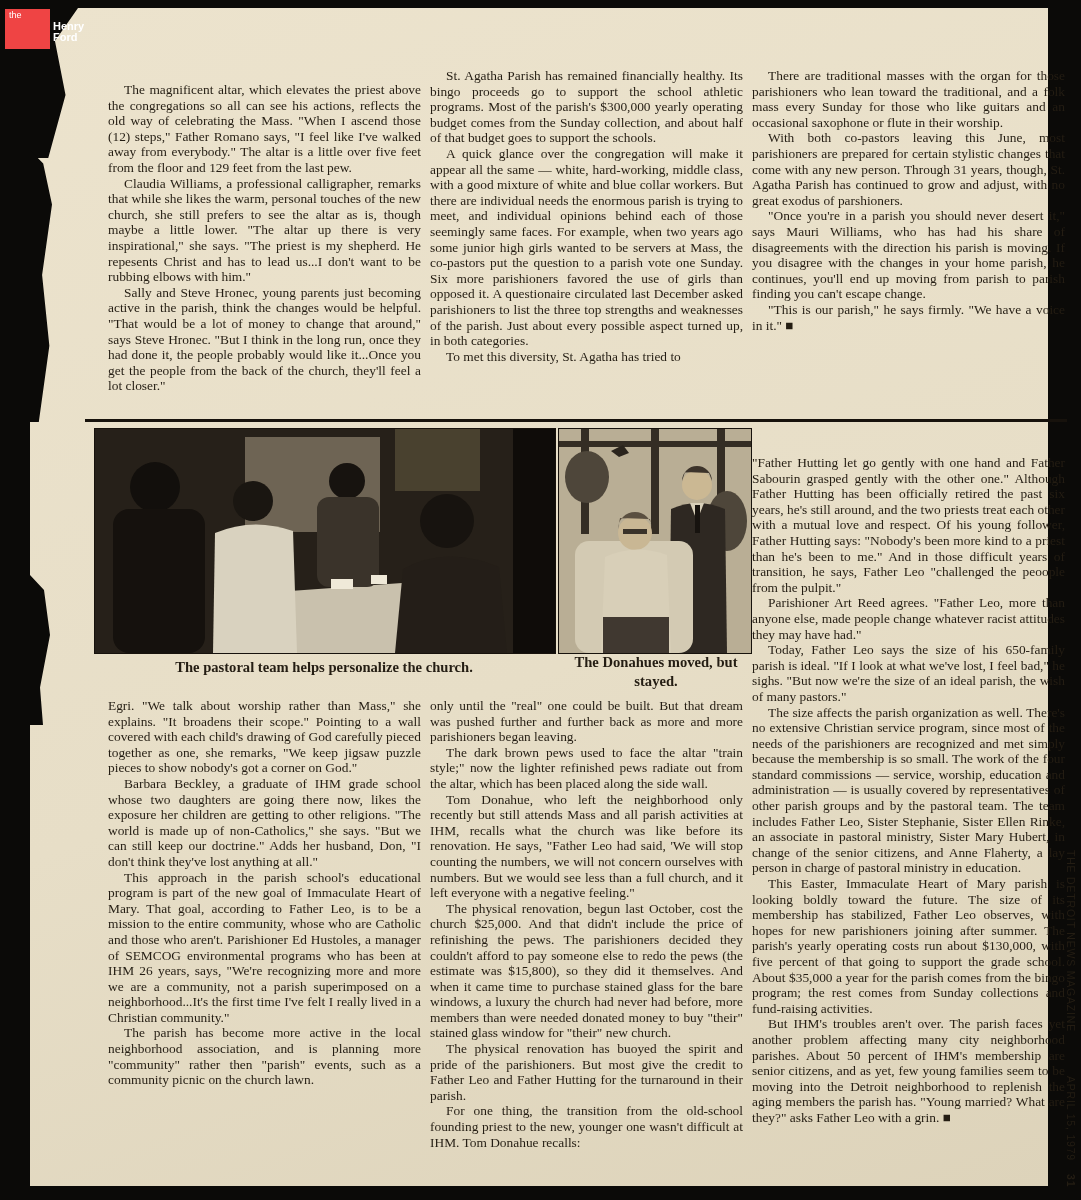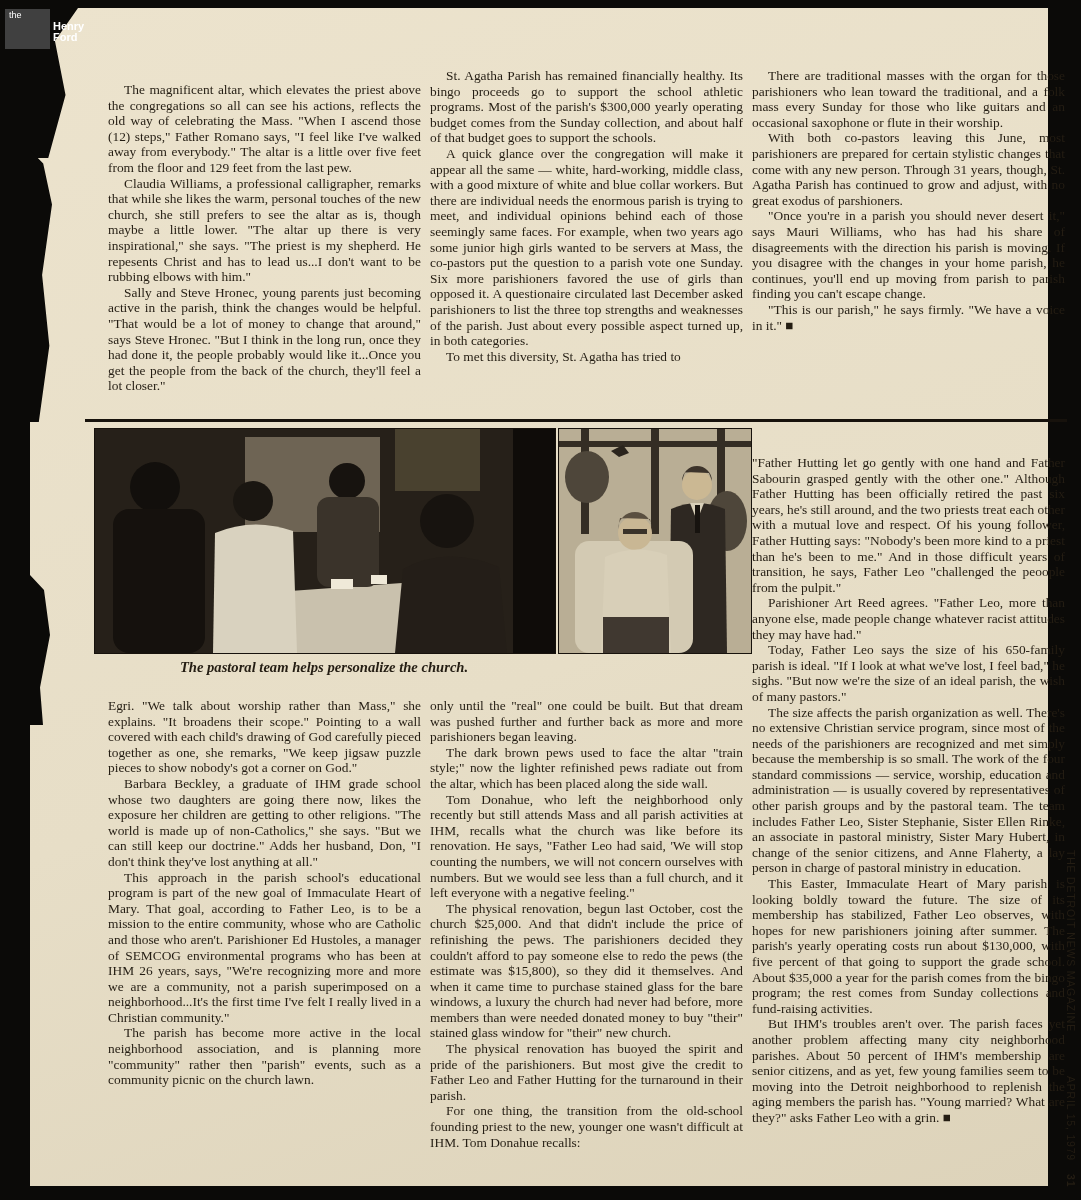--- a/index.html
+++ b/index.html
@@ -14,21 +14,21 @@
   }
   .tear{position:absolute;background:#0b0a08;}
   .tear.t-corner{left:30px;top:8px;width:48px;height:150px;
     clip-path:polygon(0 0,100% 0,52% 22%,74% 58%,38% 100%,0 100%);}
   .tear.t-mid{left:30px;top:150px;width:22px;height:272px;
     clip-path:polygon(0 0,60% 5%,100% 20%,55% 46%,88% 72%,40% 100%,0 100%);}
   .tear.t-low{left:30px;top:575px;width:20px;height:150px;
     clip-path:polygon(0 0,70% 10%,100% 40%,50% 75%,65% 100%,0 100%);}
   .logo{
     position:absolute;left:5px;top:9px;width:45px;height:40px;
-    background:#404040;color:#fff;
+    background:#ef4444;color:#fff;
     font-family:"Liberation Sans", sans-serif;
     padding:2px 0 0 4px;box-sizing:border-box;line-height:1;
   }
   .logo .l1{display:block;font-size:9px;font-weight:400;margin-bottom:1px;}
   .logo .l2,.logo .l3{display:block;font-size:11px;font-weight:700;letter-spacing:0;padding-left:44px;}
   .col{
     position:absolute;width:313px;
     font-size:13.4px;line-height:15.6px;
     text-align:justify;color:#241d13;
     text-rendering:optimizeLegibility;
@@ -42,21 +42,21 @@
   #bot-c2{left:400px;top:690px;}
   #bot-c3{left:722px;top:447px;}
   .rule{
     position:absolute;left:55px;top:411px;width:982px;height:3px;background:#17120c;
   }
   .photo{position:absolute;top:420px;border:1px solid #17120c;overflow:hidden;}
   #photo1{left:64px;width:460px;height:224px;}
   #photo2{left:528px;width:192px;height:224px;}
   .caption{
     position:absolute;
-    font-style:italic;font-weight:700;
+    font-weight:700;
     font-size:14.6px;line-height:19px;
     text-align:center;color:#241d13;
   }
   #cap1{left:64px;top:650px;width:460px;}
   #cap2{left:528px;top:645px;width:196px;}
   .vside{
     position:absolute;left:1029px;width:18px;
     writing-mode:vertical-rl;
     font-family:"Liberation Sans", sans-serif;
     font-size:10.5px;letter-spacing:0.8px;color:#241d13;
@@ -128,20 +128,21 @@
       <rect x="16" y="112" width="118" height="112" rx="14" fill="#d3cab3"></rect>
       <circle cx="76" cy="104" r="17" fill="#c9b794"></circle>
       <path d="M59 100 a17 17 0 0 1 34 0 l-2 -10 -30 -1 Z" fill="#5a4f40"></path>
       <rect x="64" y="100" width="24" height="5" fill="#3a332a"></rect>
       <path d="M42 224 L46 128 Q76 114 108 126 L112 224 Z" fill="#d8cfb8"></path>
       <rect x="44" y="188" width="66" height="36" fill="#403830"></rect>
     </svg>
   </div>
 
   <div class="caption" id="cap1">The pastoral team helps personalize the church.</div>
+  <div class="caption" id="cap2">The Donahues moved, but stayed.</div>
 
   <div class="col" id="bot-c1">
       <p class="flush">Egri. "We talk about worship rather than Mass," she explains. "It broadens their scope." Pointing to a wall covered with each child's drawing of God carefully pieced together as one, she remarks, "We keep jigsaw puzzle pieces to show nobody's got a corner on God."</p>
       <p>Barbara Beckley, a graduate of IHM grade school whose two daughters are going there now, likes the exposure her children are getting to other religions. "The world is made up of non-Catholics," she says. "But we can still keep our doctrine." Adds her husband, Don, "I don't think they've lost anything at all."</p>
       <p>This approach in the parish school's educational program is part of the new goal of Immaculate Heart of Mary. That goal, according to Father Leo, is to be a mission to the entire community, whose who are Catholic and those who aren't. Parishioner Ed Hustoles, a manager of SEMCOG environmental programs who has been at IHM 26 years, says, "We're recognizing more and more we are a community, not a parish superimposed on a neighborhood...It's the first time I've felt I really lived in a Christian community."</p>
       <p>The parish has become more active in the local neighborhood association, and is planning more "community" rather then "parish" events, such as a community picnic on the church lawn.</p>
     </div>
   <div class="col" id="bot-c2">
       <p class="flush">only until the "real" one could be built. But that dream was pushed further and further back as more and more parishioners began leaving.</p>
       <p>The dark brown pews used to face the altar "train style;" now the lighter refinished pews radiate out from the altar, which has been placed along the side wall.</p>

